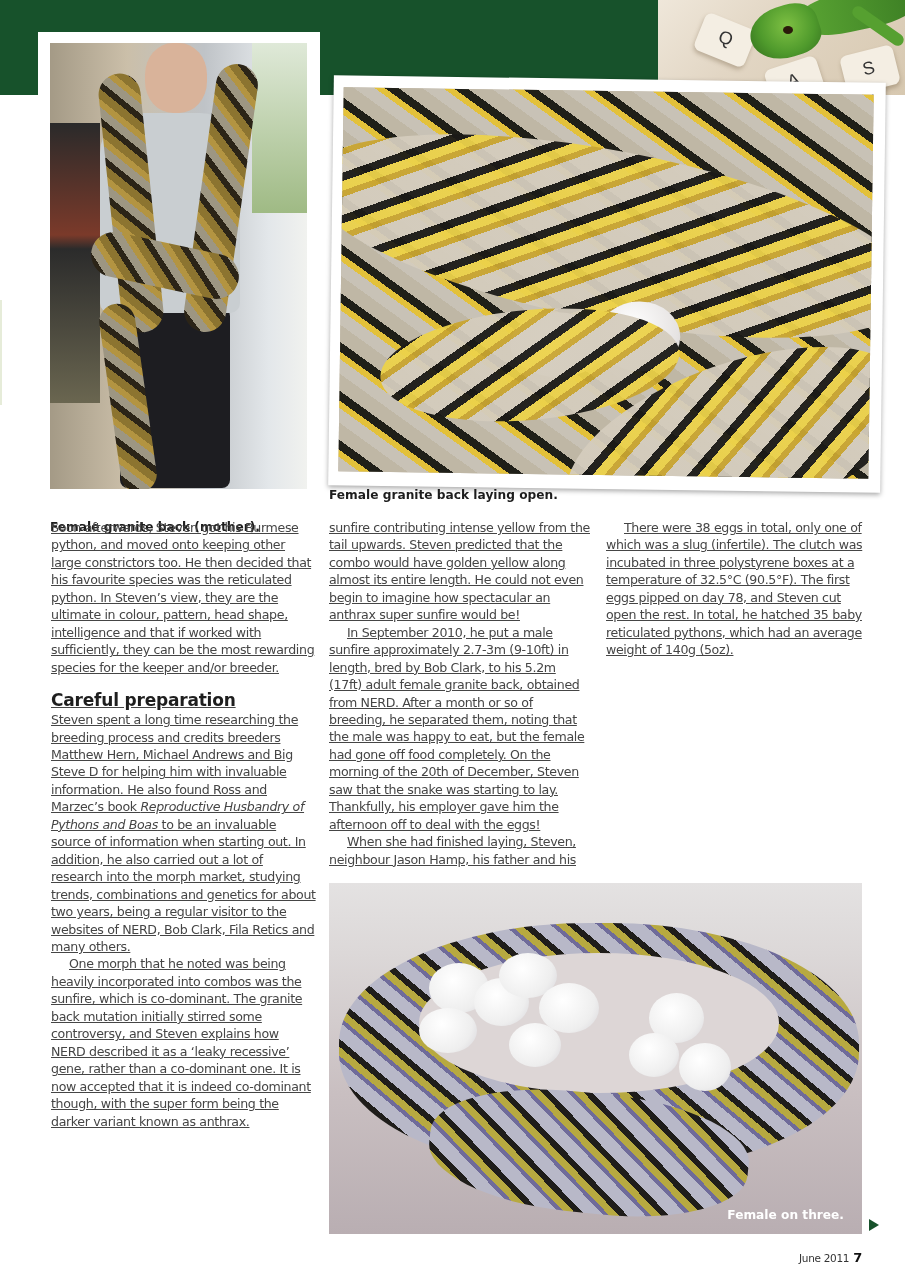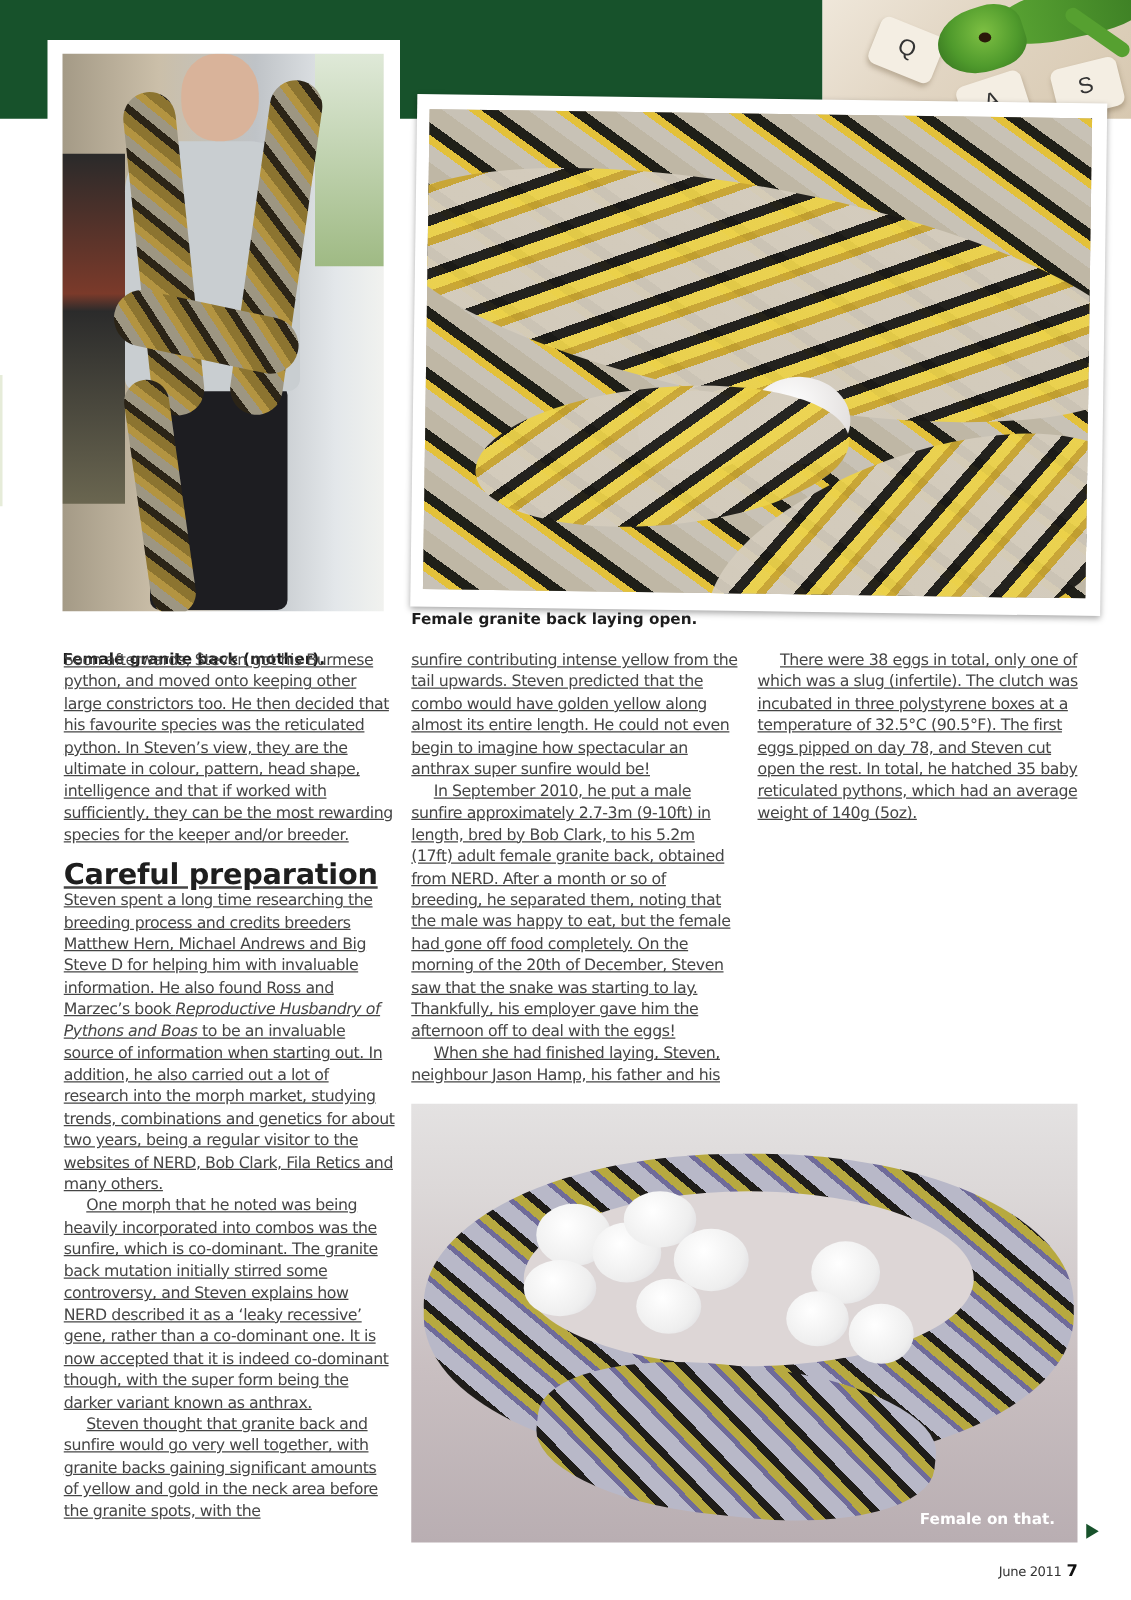--- a/index.html
+++ b/index.html
@@ -58,21 +58,21 @@
   .cap-laying { left: 329px; top: 488px; }
 
   .col { position: absolute; font-family: "DejaVu Sans", sans-serif; font-size: 12.6px; line-height: 17.45px; color: #454545;
     letter-spacing: -0.35px; text-decoration: underline; }
   .col p { text-indent: 0; }
   .col p.ind { text-indent: 18px; }
   .col em { font-style: italic; }
   .col1 { left: 51px; top: 519px; width: 265px; }
   .col2 { left: 329px; top: 519px; width: 262px; }
   .col3 { left: 606px; top: 519px; width: 262px; }
-  .subhead { font-family: "DejaVu Sans", sans-serif; font-weight: bold; font-size: 23px; line-height: 22px; color: #1e1e1e;
+  .subhead { font-family: "DejaVu Sans", sans-serif; font-weight: bold; font-size: 17px; line-height: 22px; color: #1e1e1e;
     margin-top: 13px; letter-spacing: -0.2px; }
   .note { font-style: italic; }
 
   .photo-eggs { position: absolute; left: 329px; top: 883px; width: 533px; height: 351px; overflow: hidden;
     background: linear-gradient(180deg, #e4e2e2 0%, #dcd8d8 20%, #c9bfc1 60%, #b9aeb2 100%); }
   .photo-eggs .body { position: absolute; border-radius: 45%;
     background: repeating-linear-gradient(40deg, #b7a940 0 7px, #1f1d1a 7px 13px, #b8b8c8 13px 26px, #6f6b9a 26px 30px); }
   .photo-eggs .b1 { left: 10px; top: 40px; width: 520px; height: 250px; border-radius: 48%; }
   .photo-eggs .b2 { left: 100px; top: 210px; width: 320px; height: 120px; transform: rotate(6deg); }
   .photo-eggs .nest { position: absolute; left: 90px; top: 70px; width: 360px; height: 140px; border-radius: 50%; background: #ddd6d6; }
@@ -132,21 +132,20 @@
     <div class="coil c3"></div>
   </div>
 </div>
 <div class="caption cap-laying">Female granite back laying open.</div>
 
 <div class="col col1">
   <p>Soon afterwards, Steven got his Burmese python, and moved onto keeping other large constrictors too. He then decided that his favourite species was the reticulated python. In Steven’s view, they are the ultimate in colour, pattern, head shape, intelligence and that if worked with sufficiently, they can be the most rewarding species for the keeper and/or breeder.</p>
   <h2 class="subhead">Careful preparation</h2>
   <p><span>Steven spent a long time researching the breeding process and credits breeders Matthew Hern, Michael Andrews and Big Steve D  for helping him with invaluable information. He also found Ross and Marzec’s book </span><em>Reproductive Husbandry of Pythons and Boas</em><span> to be an invaluable source of information when starting out. In addition, he also carried out a lot of research into the morph market, studying trends, combinations and genetics for about two years, being a regular visitor to the websites of NERD, Bob Clark, Fila Retics and many others.</span></p>
   <p class="ind">One morph that he noted was being heavily incorporated into combos was the sunfire, which is co-dominant. The granite back mutation initially stirred some controversy, and Steven explains how NERD described it as a ‘leaky recessive’ gene, rather than a co-dominant one. It is now accepted that it is indeed co-dominant though, with the super form being the darker variant known as anthrax.</p>
-  <p class="ind">Steven thought that granite back and sunfire would go very well together, with granite backs gaining significant amounts of yellow and gold in the neck area before the granite spots, with the</p>
 </div>
 
 <div class="col col2">
   <p>sunfire contributing intense yellow from the tail upwards. Steven predicted that the combo would have golden yellow along almost its entire length. He could not even begin to imagine how spectacular an anthrax super sunfire would be!</p>
   <p class="ind">In September 2010, he put a male sunfire approximately 2.7-3m (9-10ft) in length, bred by Bob Clark, to his 5.2m (17ft) adult female granite back, obtained from NERD. After a month or so of breeding, he separated them, noting that the male was happy to eat, but the female had gone off food completely. On the morning of the 20th of December, Steven saw that the snake was starting to lay. Thankfully, his employer gave him the afternoon off to deal with the eggs!</p>
   <p class="ind">When she had finished laying, Steven, neighbour Jason Hamp, his father and his</p>
 </div>
 
 <div class="col col3">
   <p class="ind">There were 38 eggs in total, only one of which was a slug (infertile). The clutch was incubated in three polystyrene boxes at a temperature of 32.5°C (90.5°F). The first eggs pipped on day 78, and Steven cut open the rest. In total, he hatched 35 baby reticulated pythons, which had an average weight of 140g (5oz).</p>
@@ -158,20 +157,20 @@
   <div class="egg" style="left:100px; top:80px; width:60px; height:50px;"></div>
   <div class="egg" style="left:145px; top:95px; width:55px; height:48px;"></div>
   <div class="egg" style="left:170px; top:70px; width:58px; height:45px;"></div>
   <div class="egg" style="left:210px; top:100px; width:60px; height:50px;"></div>
   <div class="egg" style="left:90px; top:125px; width:58px; height:45px;"></div>
   <div class="egg" style="left:180px; top:140px; width:52px; height:44px;"></div>
   <div class="egg" style="left:320px; top:110px; width:55px; height:50px;"></div>
   <div class="egg" style="left:350px; top:160px; width:52px; height:48px;"></div>
   <div class="egg" style="left:300px; top:150px; width:50px; height:44px;"></div>
   <div class="body b2"></div>
-  <div class="cap-eggs">Female on that.</div>
+  <div class="cap-eggs">Female on three.</div>
 </div>
 
 <div class="next-arrow"></div>
 
 <div class="folio">
   <span>June 2011</span><span class="pg">7</span>
 </div>
 
 </body></html>

